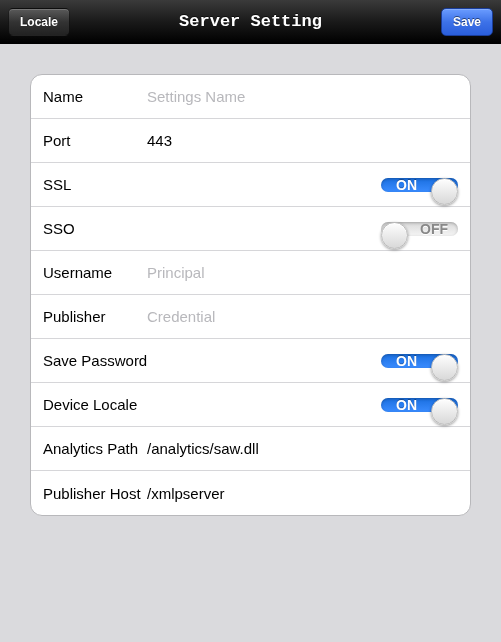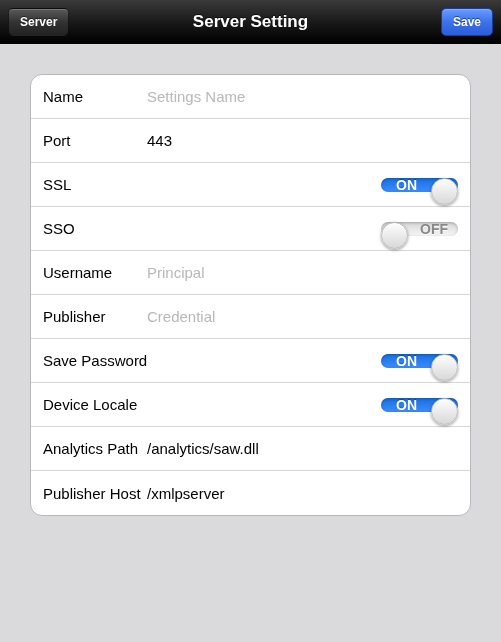--- a/index.html
+++ b/index.html
@@ -22,20 +22,21 @@
       position: relative;
     }
     .navbar-title {
       position: absolute;
       left: 0; right: 0;
       text-align: center;
       font-size: 17px;
       font-weight: bold;
       text-shadow: 0 -1px 0 rgba(0,0,0,0.6);
       pointer-events: none;
+      font-family: Liberation Mono, monospace;
     }
     .nav-btn {
       font-size: 12px;
       font-weight: bold;
       color: #fff;
       padding: 6px 11px;
       border-radius: 5px;
       border: 1px solid rgba(0,0,0,0.6);
       text-shadow: 0 -1px 0 rgba(0,0,0,0.5);
       cursor: pointer;
@@ -119,21 +120,21 @@
       box-shadow: 0 1px 3px rgba(0,0,0,0.4), inset 0 1px 0 #fff;
       border: 1px solid #bbb;
     }
     .switch.on .knob { right: 0; }
     .switch.off .knob { left: 0; }
   </style>
 </head>
 <body>
 
 <div class="navbar">
-  <div class="nav-btn cancel">Server</div>
+  <div class="nav-btn cancel">Locale</div>
   <div class="navbar-title">Server Setting</div>
   <div class="nav-btn save">Save</div>
 </div>
 
 <div class="content">
   <div class="group">
 
     <div class="row">
       <div class="row-label">Name</div>
       <input class="row-input" type="text" placeholder="Settings Name" style="">

